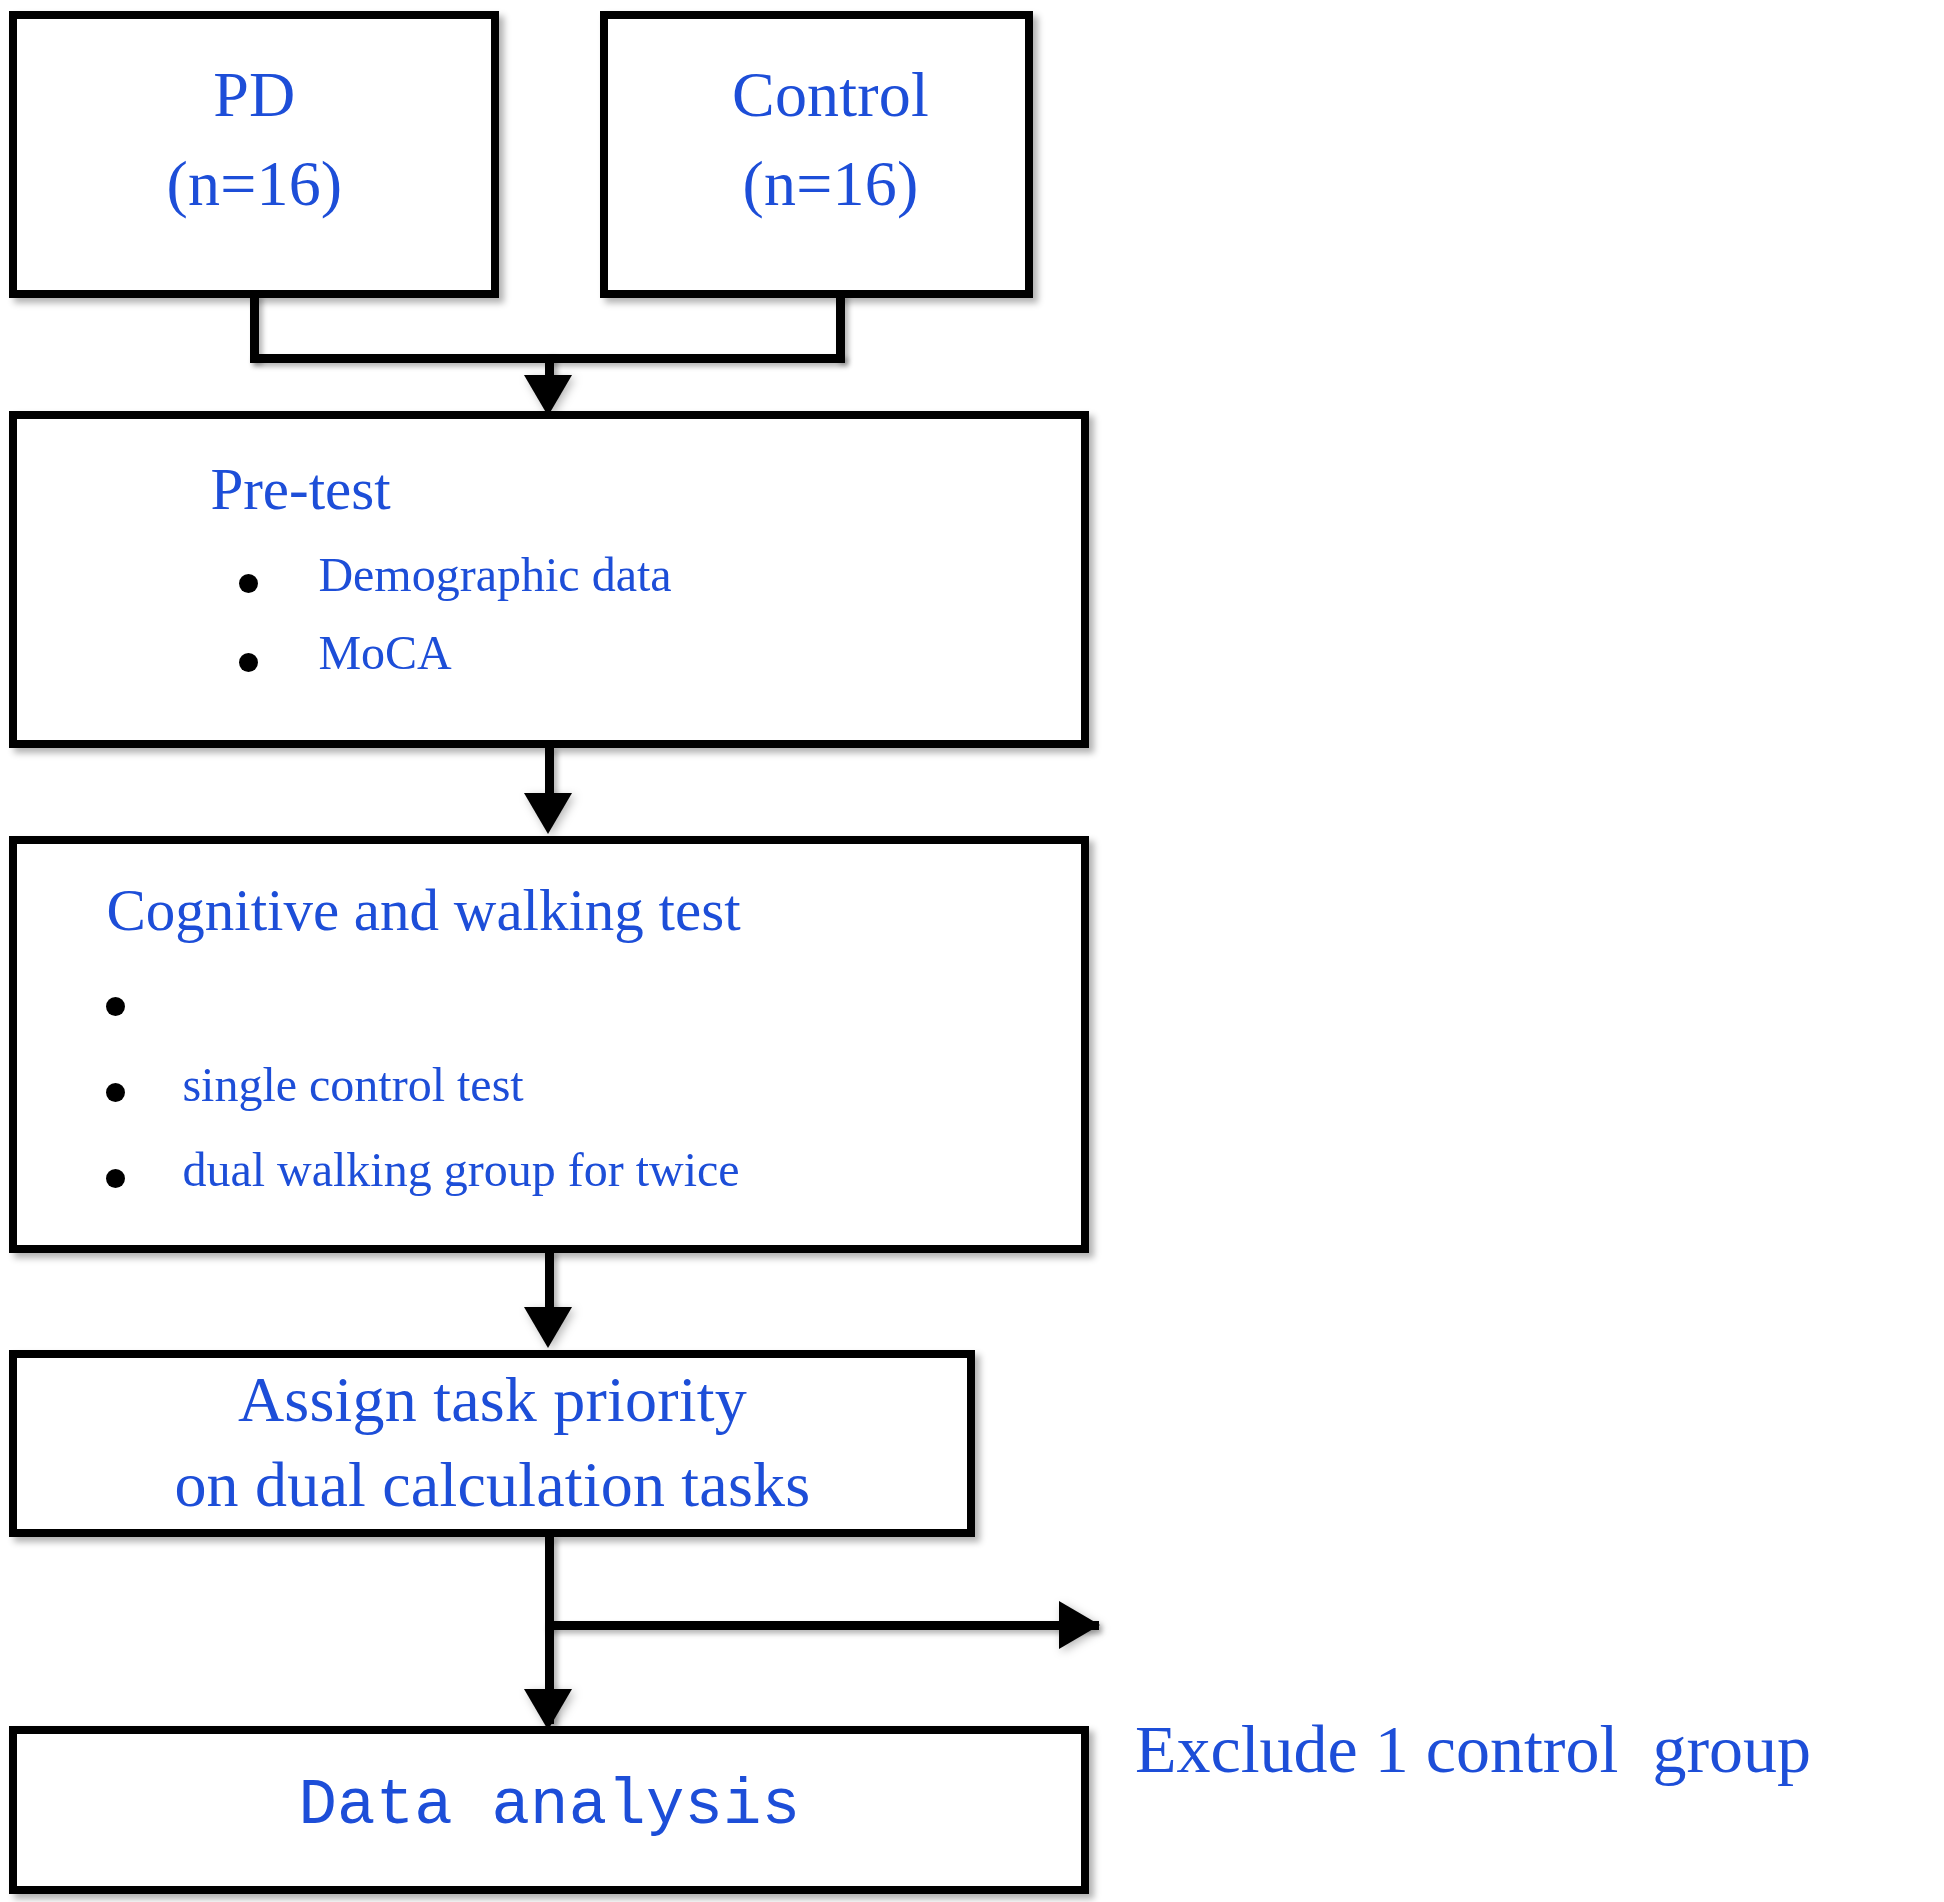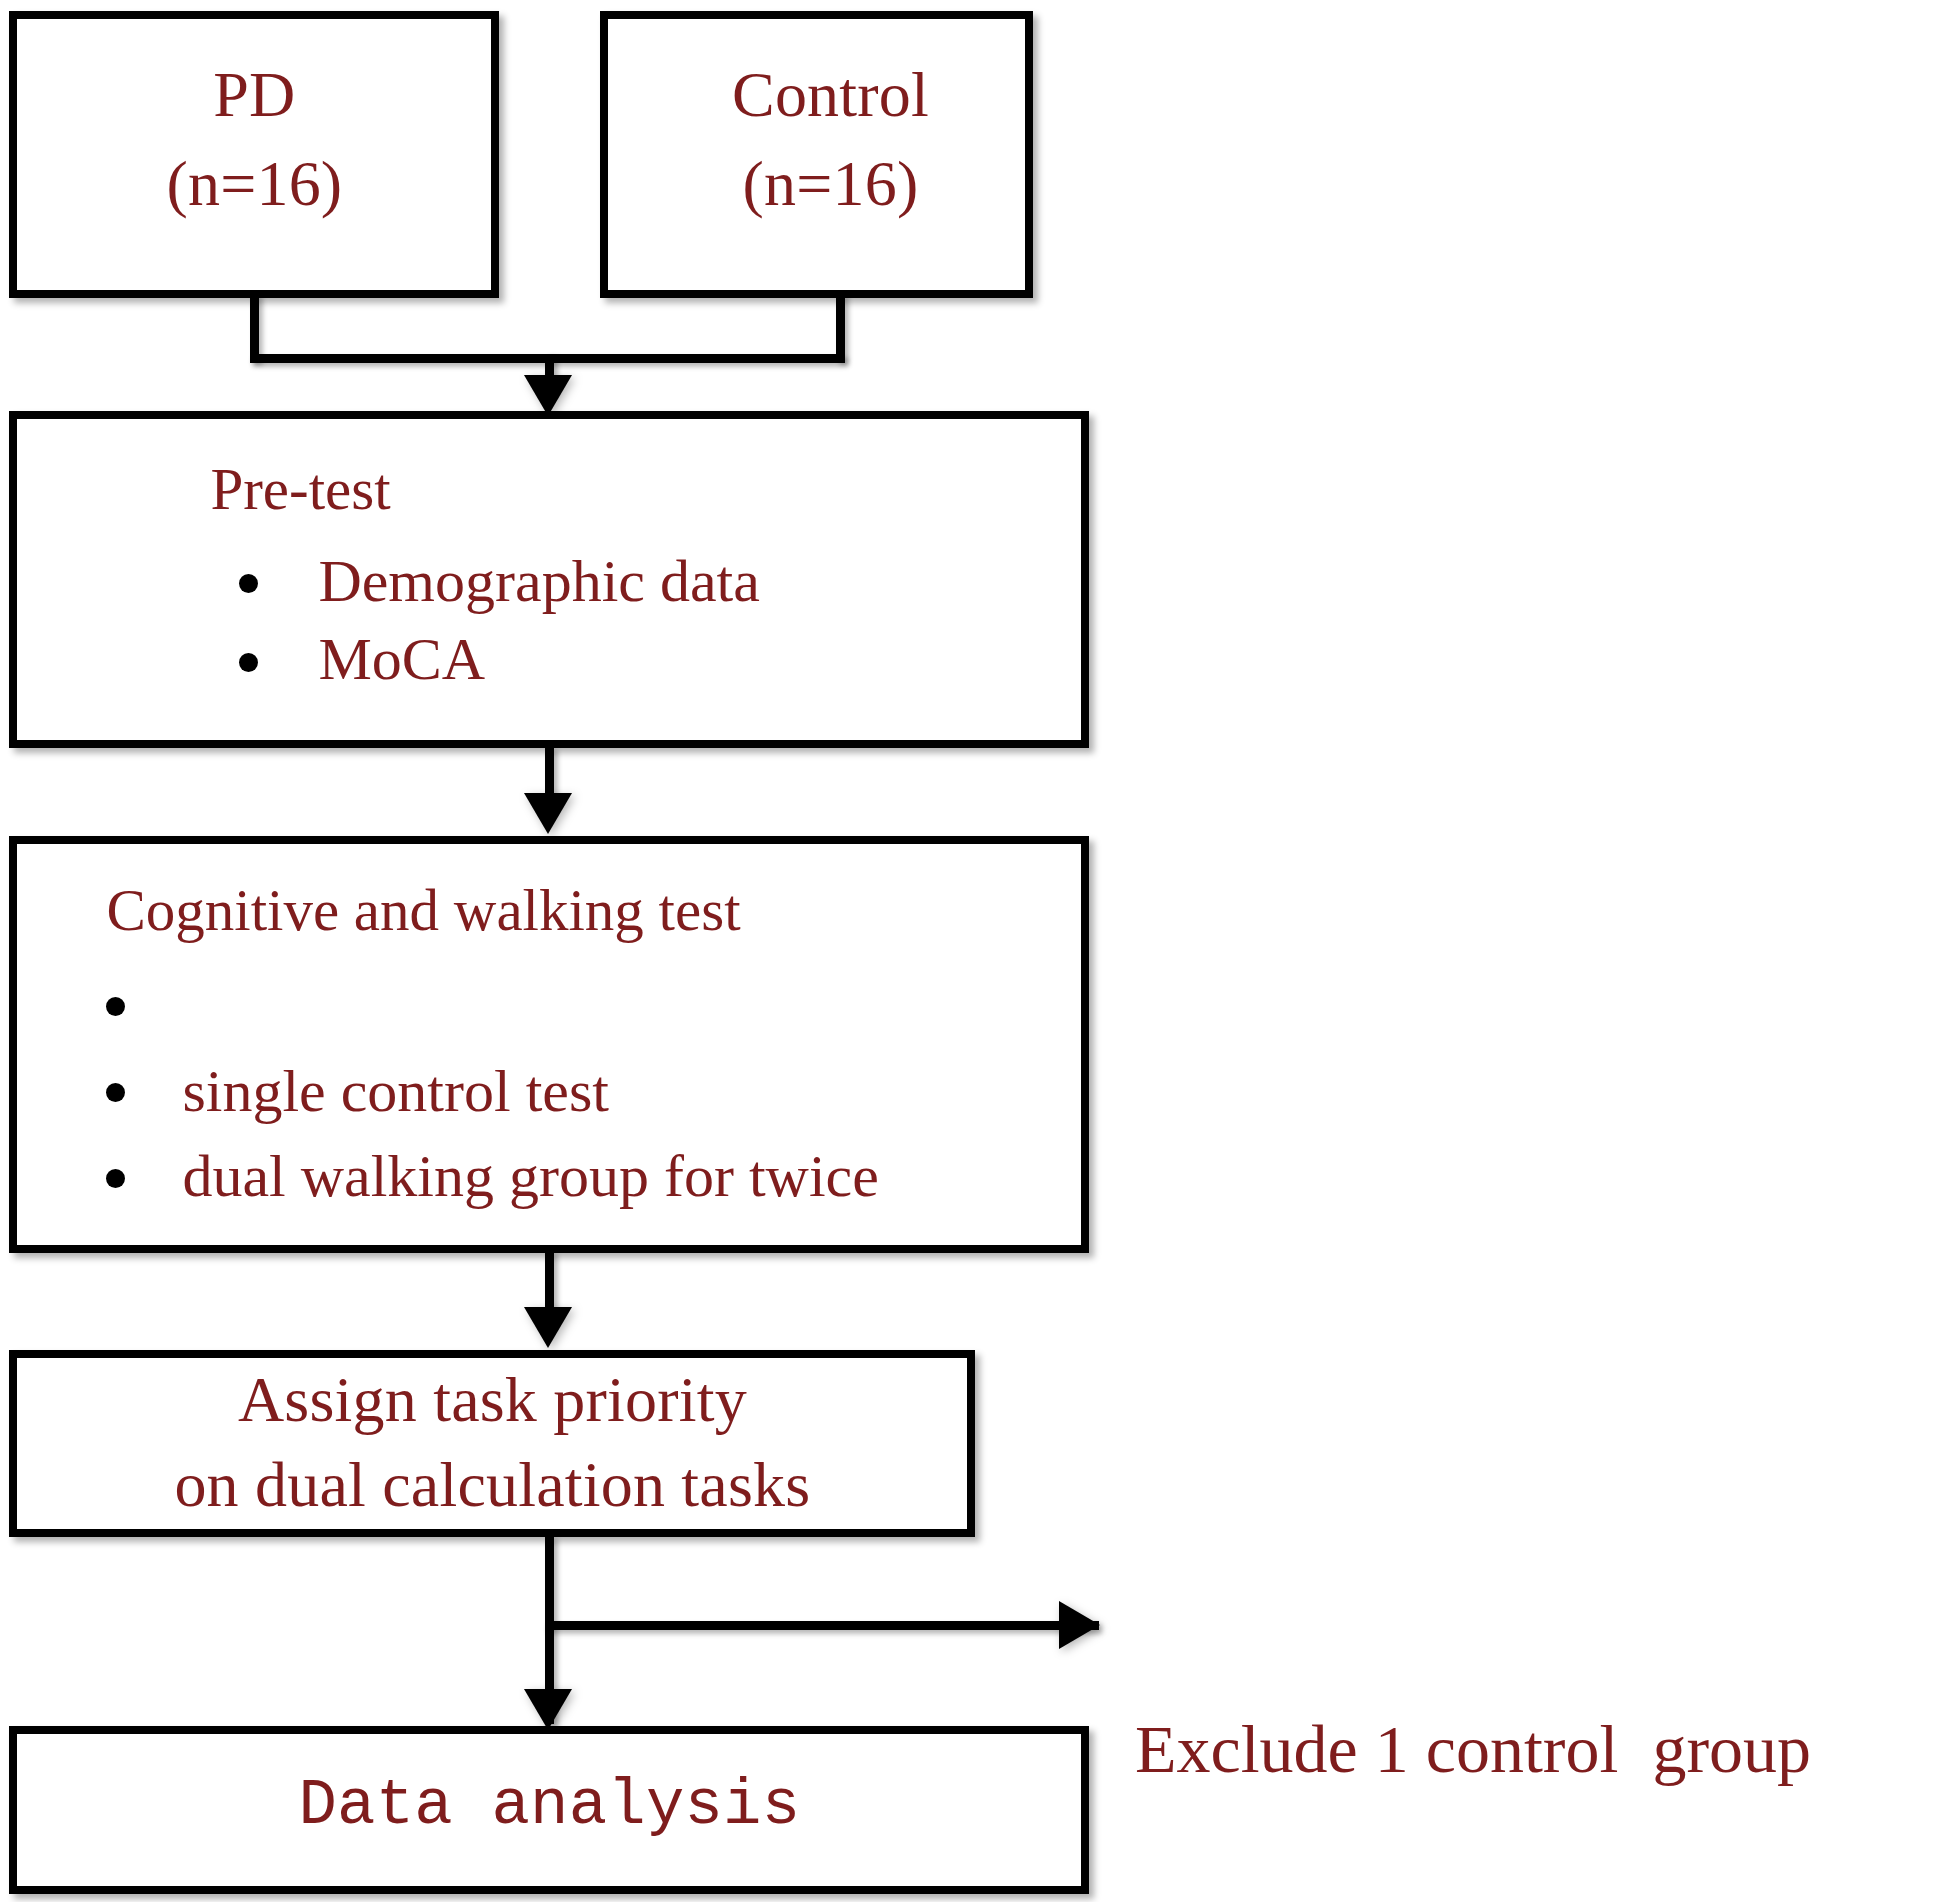--- a/index.html
+++ b/index.html
@@ -7,21 +7,21 @@
     margin: 0;
     padding: 0;
     background: #ffffff;
   }
   #stage {
     position: relative;
     width: 1944px;
     height: 1902px;
     background: #ffffff;
     font-family: "Liberation Serif", "DejaVu Serif", serif;
-    color: #7f1d1d;
+    color: #1d4ed8;
     overflow: hidden;
   }
 
   
   .node {
     position: absolute;
     box-sizing: border-box;
     border: 8.5px solid #000000;
     background: #ffffff;
     box-shadow: 4.7px 4.7px 6.6px rgba(0,0,0,0.30);
@@ -47,21 +47,21 @@
     text-align: left;
     font-size: 59px;
     line-height: 1.02;
     white-space: pre;
   }
 
   
   .bullet-row {
     position: absolute;
     display: block;
-    font-size: 60px;
+    font-size: 48px;
     line-height: 1.0;
     white-space: pre;
     text-align: right;
   }
   .bullet-dot {
     position: absolute;
     width: 19px;
     height: 19px;
     border-radius: 50%;
     background: #000000;

